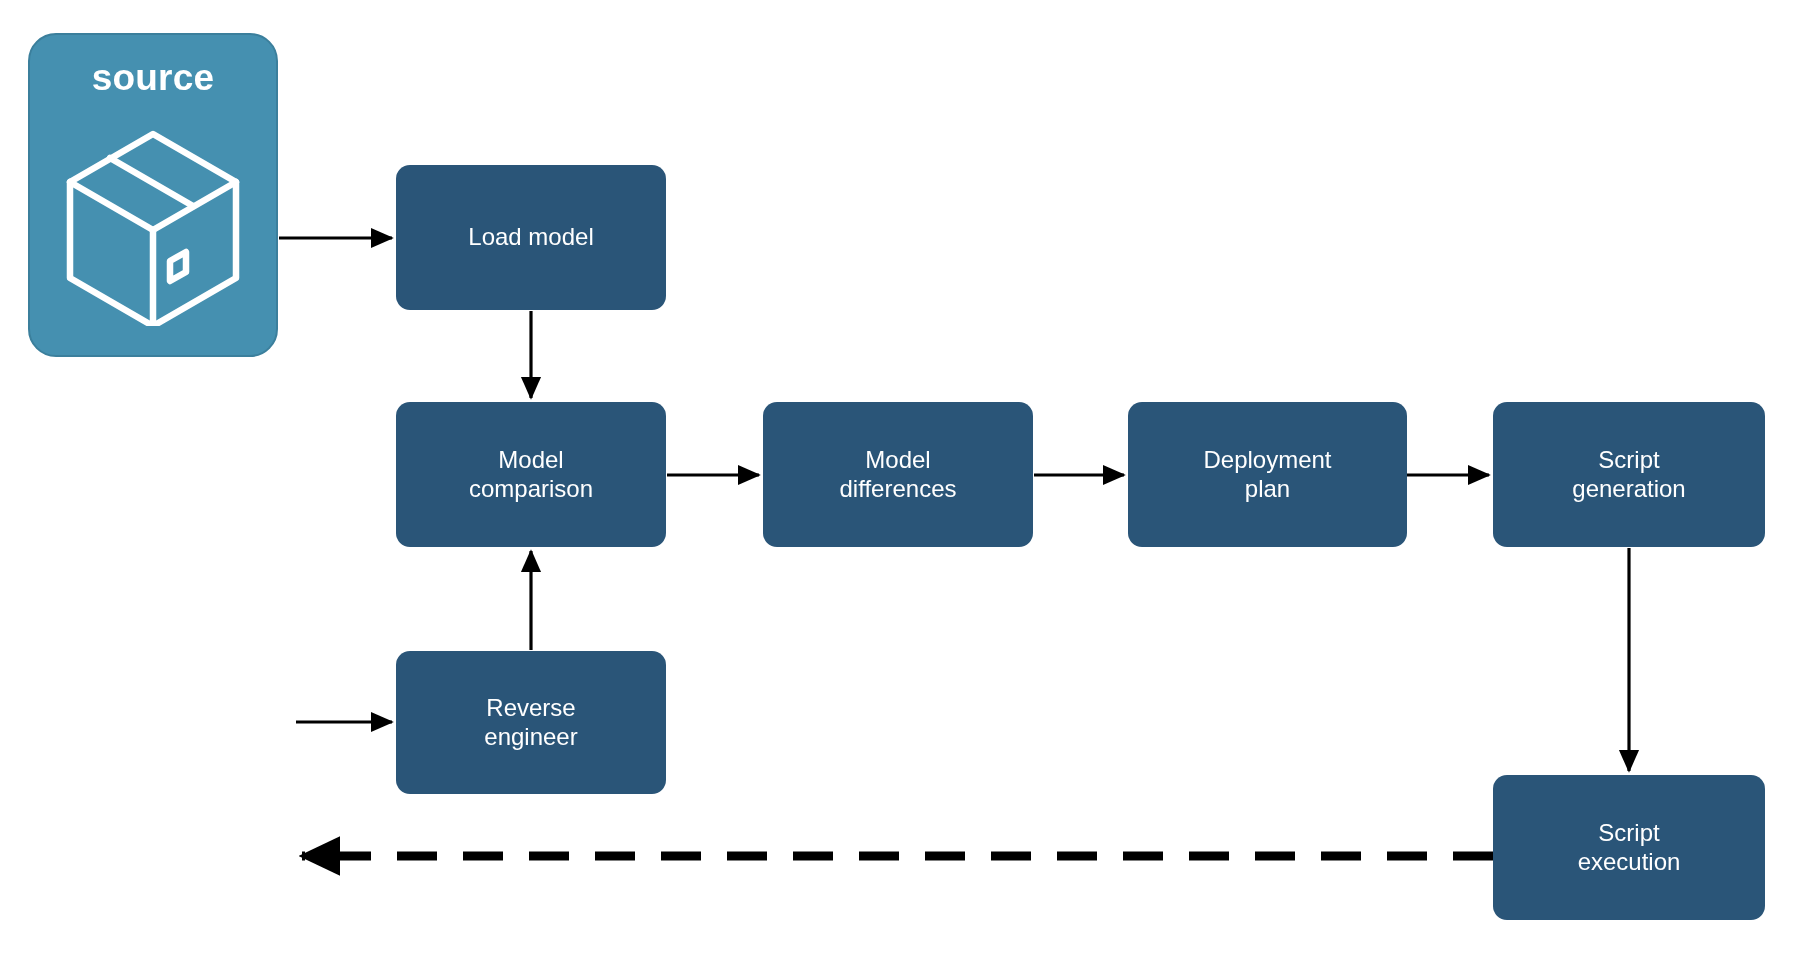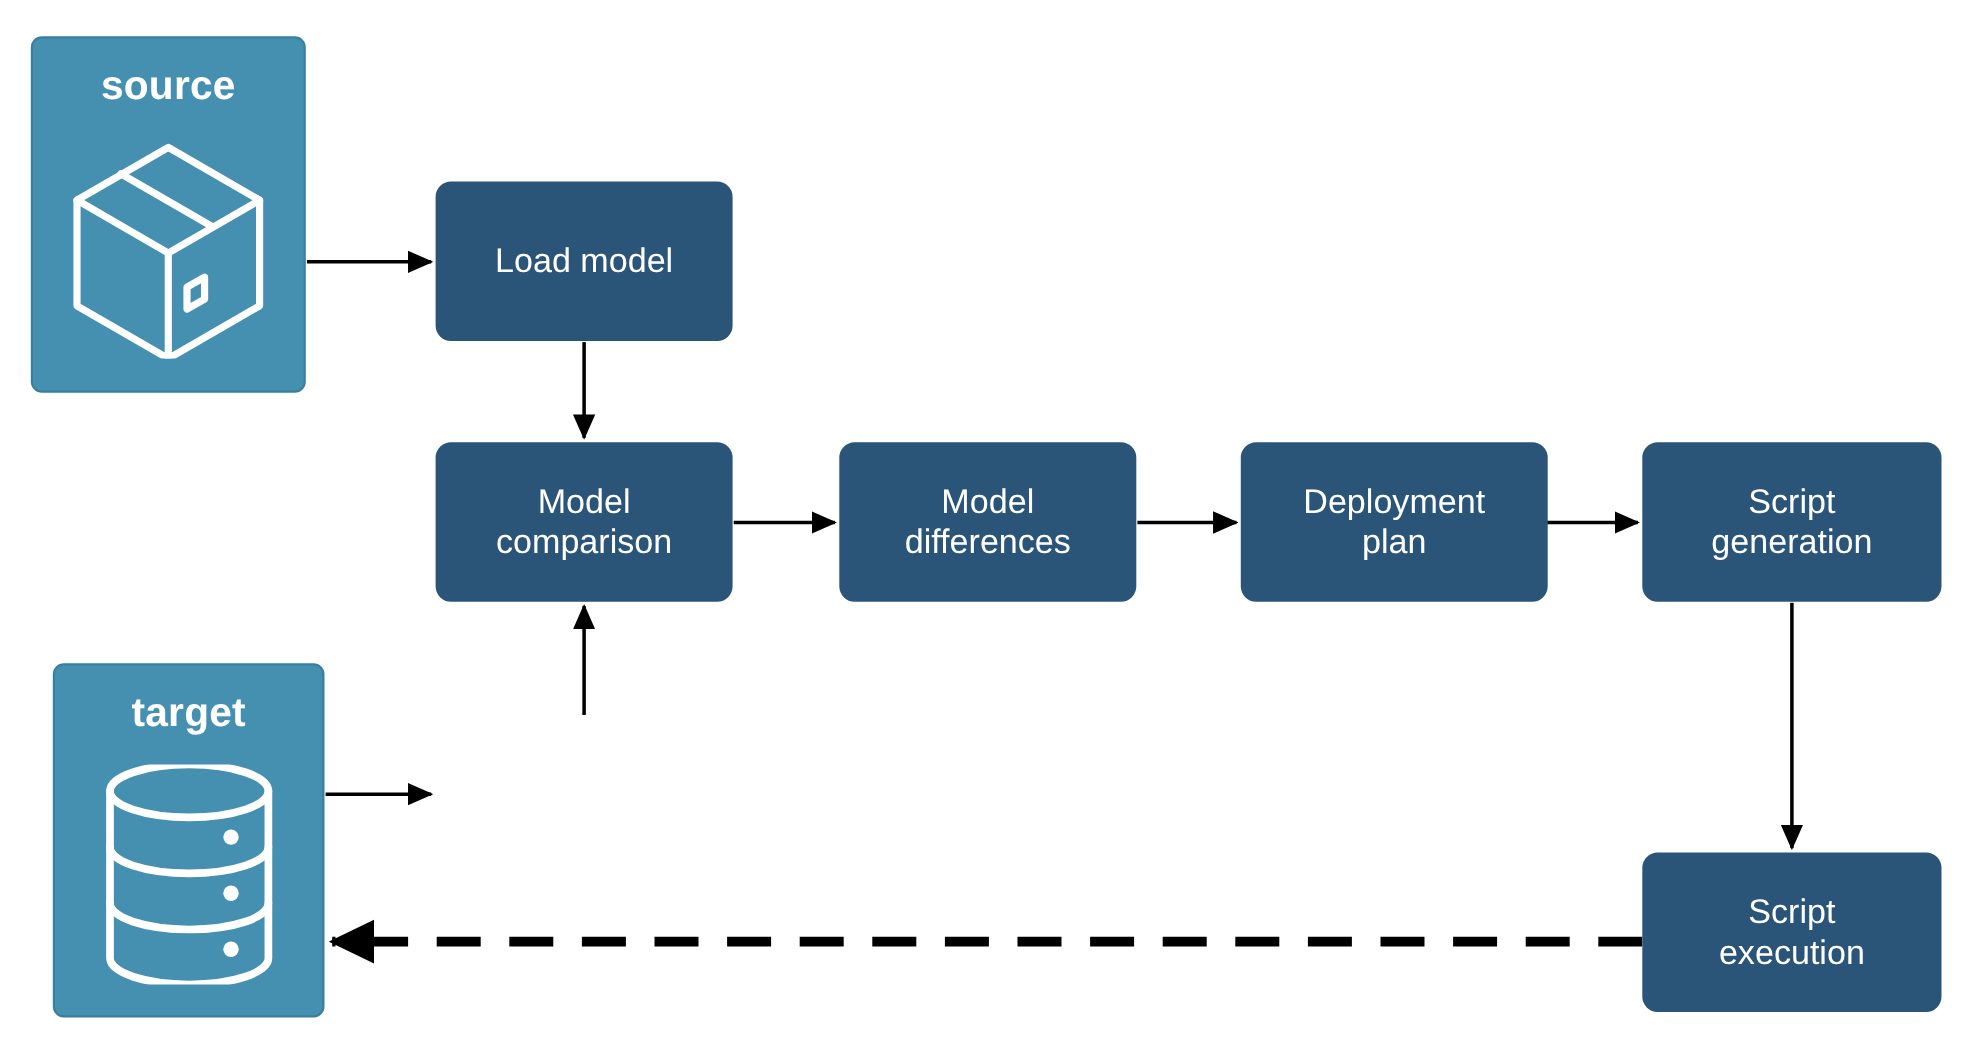--- a/index.html
+++ b/index.html
@@ -32,21 +32,21 @@
     display: flex;
     align-items: center;
     justify-content: center;
     text-align: center;
     color: #ffffff;
   }
   
   .endpoint {
     background: #4590b0;
     border: 2px solid #3b7f9c;
-    border-radius: 10px;
+    border-radius: 28px;
     flex-direction: column;
     justify-content: flex-start;
   }
   .endpoint-label {
     font-weight: bold;
     font-size: 37px;
     letter-spacing: 0.2px;
     line-height: 1;
     margin-top: 24px;
     color: #ffffff;
@@ -56,21 +56,21 @@
     flex: 1 1 auto;
     display: flex;
     align-items: center;
     justify-content: center;
     width: 100%;
   }
   
   .process {
     background: #2a5578;
     border-radius: 14px;
-    font-size: 31px;
+    font-size: 24px;
     line-height: 1.18;
     padding: 4px 10px;
     font-weight: 400;
   }
   .process-label {
     white-space: pre-line;
   }
 </style>
 </head>
 <body>
@@ -117,40 +117,20 @@
           <path d="M 91 104 L 91 200"></path>
 
           <path d="M 48 32 L 131 80"></path>
 
           <path d="M 108 135 L 124 126 L 124 146 L 108 155 Z"></path>
         </g>
       </svg>
     </div>
   </div>
 
-  <div class="node endpoint" style="left:48px; top:603px; width:247px; height:322px;">
-    <div class="endpoint-label">target</div>
-    <div class="endpoint-icon">
-      <svg width="160" height="200" viewBox="0 0 160 200" xmlns="http://www.w3.org/2000/svg">
-        <g fill="none" stroke="#ffffff" stroke-width="7" stroke-linejoin="round" stroke-linecap="round">
-
-          <path d="M 8 24 L 8 176 A 72 24 0 0 0 152 176 L 152 24"></path>
-
-          <ellipse cx="80" cy="24" rx="72" ry="24"></ellipse>
-
-          <path d="M 8 75 A 72 24 0 0 0 152 75"></path>
-
-          <path d="M 8 126 A 72 24 0 0 0 152 126"></path>
-        </g>
-        <circle cx="118" cy="66" r="7" fill="#ffffff"></circle>
-        <circle cx="118" cy="117" r="7" fill="#ffffff"></circle>
-        <circle cx="118" cy="168" r="7" fill="#ffffff"></circle>
-      </svg>
-    </div>
-  </div>
 
   <div class="node process" style="left:396px; top:165px; width:270px; height:145px;">
     <span class="process-label">Load model</span>
   </div>
 
   <div class="node process" style="left:396px; top:402px; width:270px; height:145px;">
     <span class="process-label">Model
 comparison</span>
   </div>
 
@@ -162,19 +142,23 @@
   <div class="node process" style="left:1128px; top:402px; width:279px; height:145px;">
     <span class="process-label">Deployment
 plan</span>
   </div>
 
   <div class="node process" style="left:1493px; top:402px; width:272px; height:145px;">
     <span class="process-label">Script
 generation</span>
   </div>
 
+  <div class="node process" style="left:396px; top:651px; width:270px; height:143px;">
+    <span class="process-label">Reverse
+engineer</span>
+  </div>
 
   <div class="node process" style="left:1493px; top:775px; width:272px; height:145px;">
     <span class="process-label">Script
 execution</span>
   </div>
 
 </div>
 
 </body></html>

